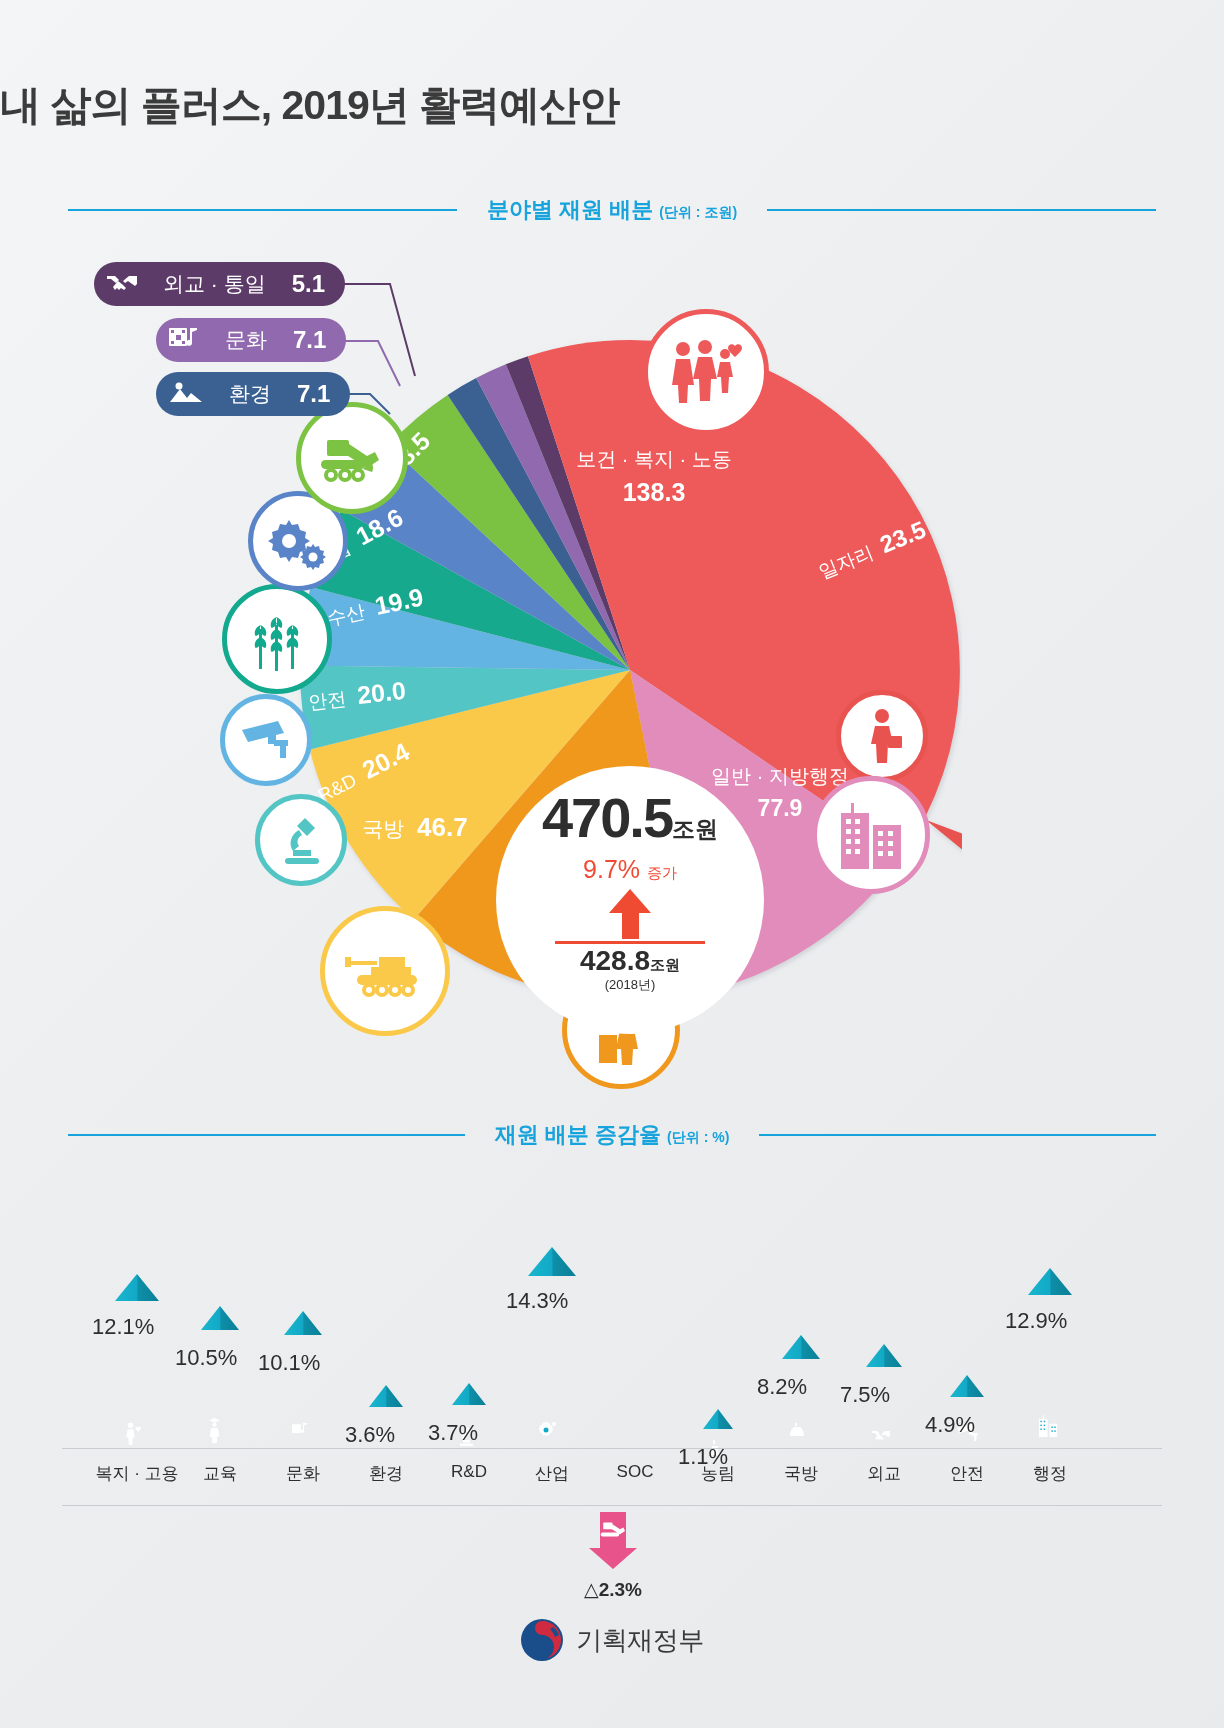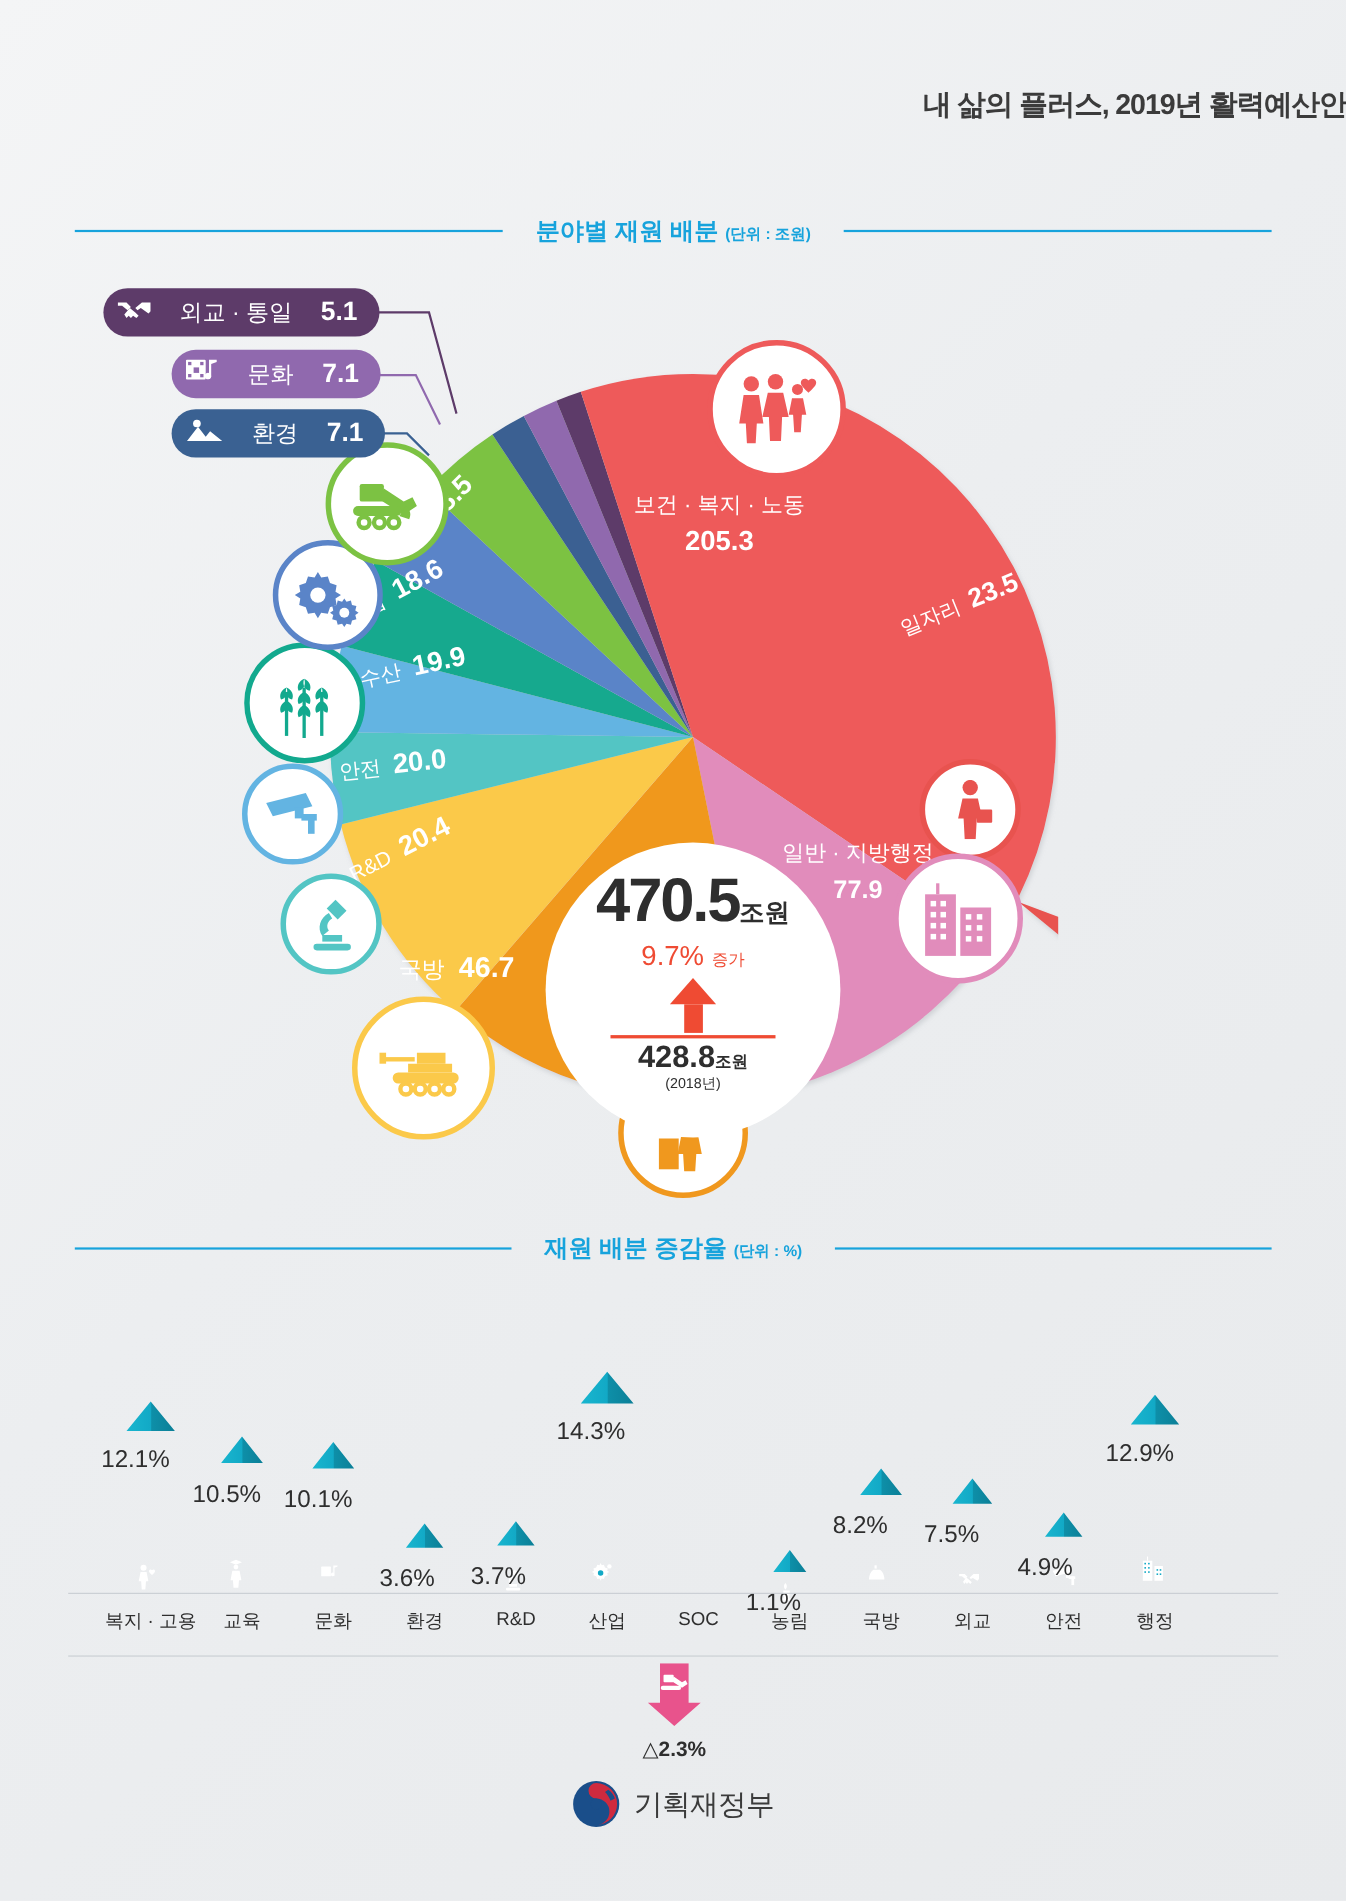--- a/index.html
+++ b/index.html
@@ -11,22 +11,22 @@
     overflow: hidden;
   }
   .page {
     position: absolute; inset: 0;
     background: linear-gradient(135deg,#f4f5f6 0%, #eceef0 45%, #e8eaec 100%);
   }
 
   
   .title {
     position: absolute; top: 78px; left: 0; width: 100%;
-    text-align: right;
-    font-size: 26px; font-weight: bold; color: #3b3b3b;
+    text-align: left;
+    font-size: 41px; font-weight: bold; color: #3b3b3b;
     letter-spacing: -1px;
   }
 
   
   .section-head {
     position: absolute; left: 68px; right: 68px;
     display: flex; align-items: center; gap: 30px;
   }
   .section-head .rule { flex: 1; height: 2px; background: #17a3dc; }
   .section-head .txt {
@@ -150,34 +150,34 @@
         <path d="M0 0 L-102.0 -313.8 A330 330 0 0 1 0 -330 Z" fill="#ee5a5a"></path>
       </g>
 
       <g filter="url(#sh)" transform="translate(368,400)">
         <path d="M296 150 L596 262 A322 322 0 0 1 528 340 Z" fill="#e8534f"></path>
       </g>
     </svg>
 
     <div class="slice-label" style="left:524px; top:208px; width:260px; font-size:20px; line-height:1.5;">
       <span class="nm">보건 · 복지 · 노동</span>
-      <span style="font-size:25px;">205.3</span>
+      <span style="font-size:25px;">138.3</span>
     </div>
 
     <div class="slice-label" style="left:650px; top:525px; width:260px; font-size:20px; line-height:1.5;">
       <span class="nm">일반 · 지방행정</span>
       <span style="font-size:23px;">77.9</span>
     </div>
 
     <div class="slice-label" style="left:515px; top:655px; width:180px; font-size:20px; line-height:1.5;">
       <span class="nm">교육</span>
       <span style="font-size:25px;">70.9</span>
     </div>
 
-    <div class="slice-label" style="left:320px; top:628px; width:190px; font-size:21px;">
+    <div class="slice-label" style="left:320px; top:576px; width:190px; font-size:21px;">
       <span style="font-weight:normal;">국방</span>
       <span style="font-size:26px; margin-left:7px;">46.7</span>
     </div>
 
     <div class="slice-label" style="left:268px; top:522px; width:190px; font-size:19px; transform:rotate(-27deg);">
       <span style="font-weight:normal;">R&amp;D</span>
       <span style="font-size:25px; margin-left:6px;">20.4</span>
     </div>
 
     <div class="slice-label" style="left:262px; top:445px; width:190px; font-size:19px; transform:rotate(-6deg);">

